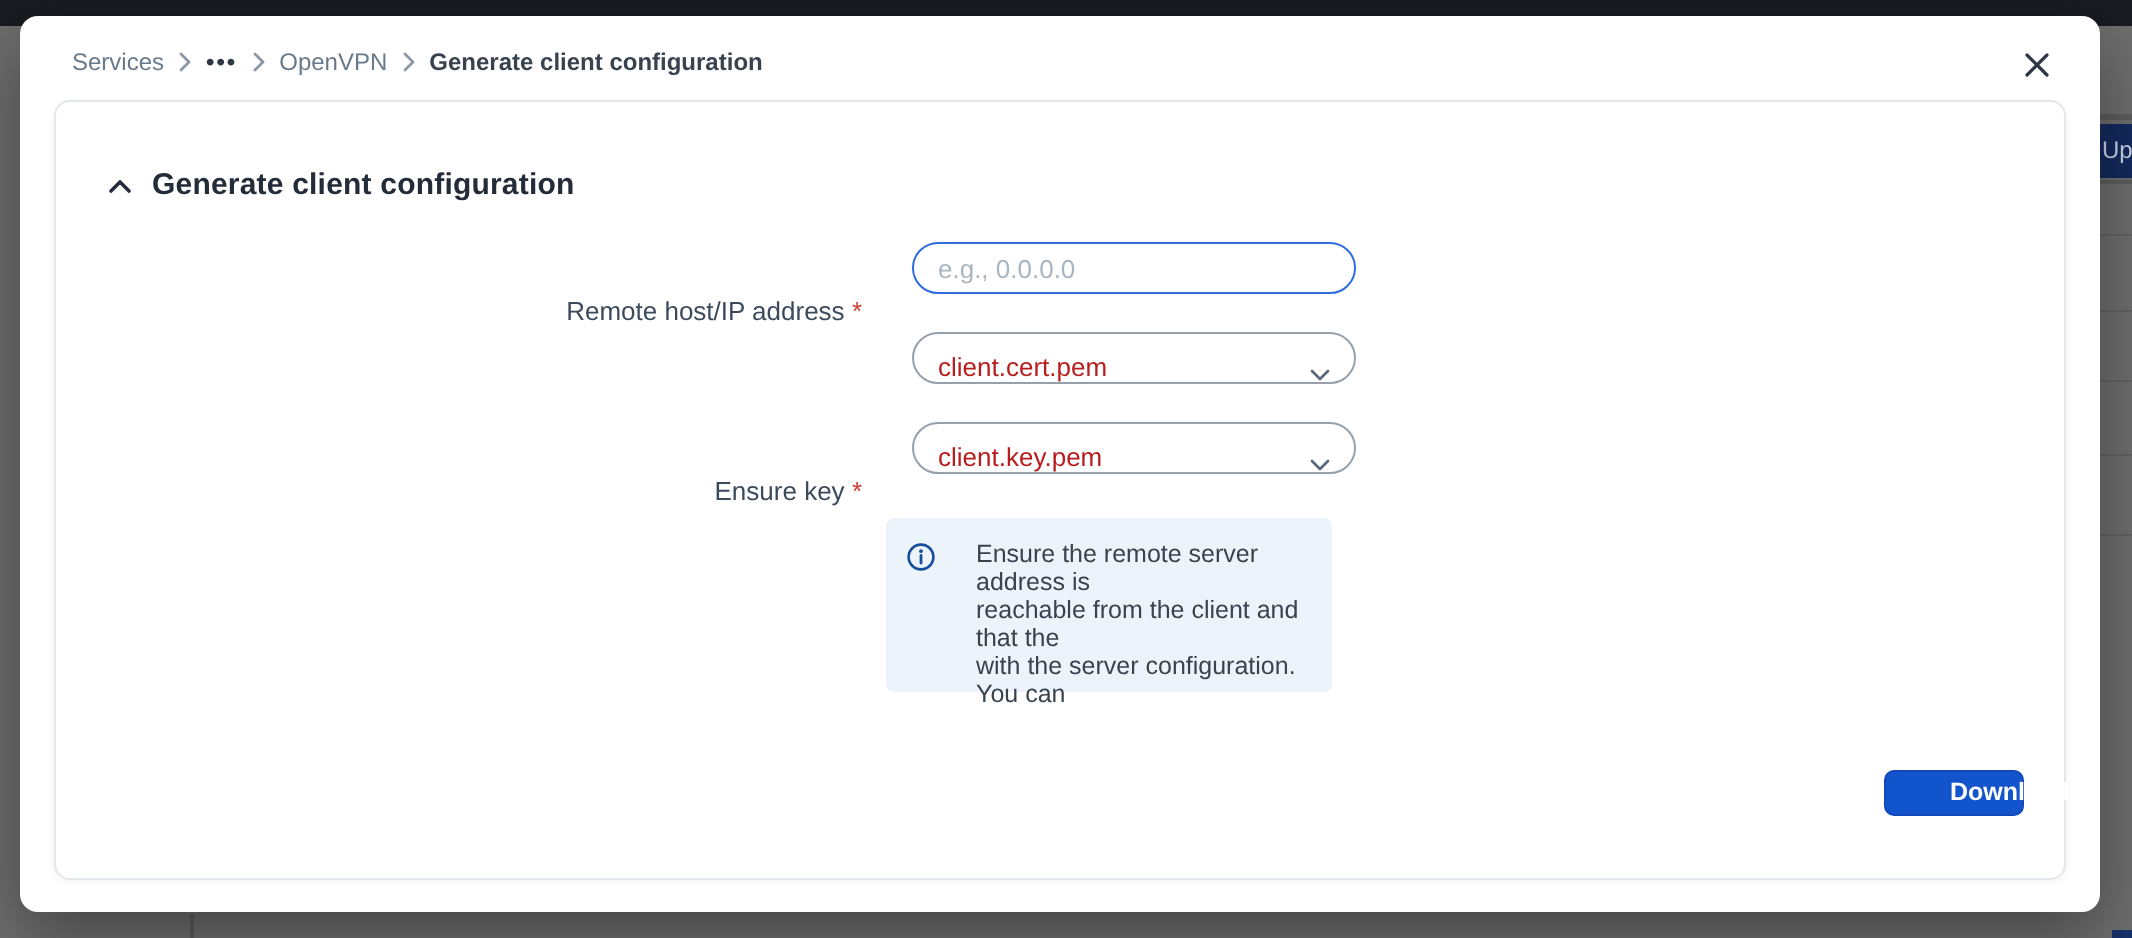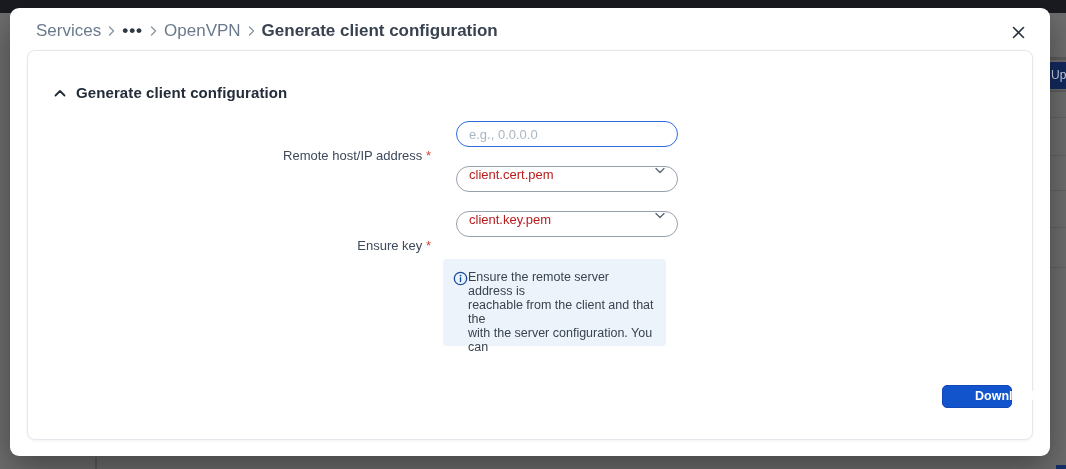--- a/index.html
+++ b/index.html
@@ -18,21 +18,21 @@
   .bd-rowline.r2 { top:117px; } .bd-rowline.r3 { top:155px; }
   .bd-rowline.r4 { top:190px; } .bd-rowline.r5 { top:227px; } .bd-rowline.r6 { top:267px; }
   .bd-vline-bottom { position:absolute; left:95px; top:457px; width:2px; height:12px; background:#5c5c5c; }
   .bd-corner { position:absolute; left:1056px; top:465px; width:10px; height:4px; background:#16316b; }
 
   
   .modal { position:absolute; left:10px; top:8px; width:1040px; height:448px; background:#ffffff;
     border-radius:9px; box-shadow:0 12px 34px rgba(0,0,0,.38); }
 
   .breadcrumb { position:absolute; left:26px; top:14px; height:18px; display:flex; align-items:center;
-    gap:7px; font-size:17px; white-space:nowrap; }
+    gap:7px; font-size:12px; white-space:nowrap; }
   .bc-link { color:#6a7a8d; cursor:pointer; }
   .bc-ellipsis { color:#2e3845; font-weight:700; letter-spacing:1px; cursor:pointer; }
   .bc-sep { display:inline-flex; }
   .bc-current { color:#39424f; font-weight:600; }
 
   .close-btn { position:absolute; left:997px; top:13px; width:22px; height:22px; background:none;
     border:none; cursor:pointer; display:flex; align-items:center; justify-content:center; }
 
   .card { position:absolute; left:17px; top:42px; width:1006px; height:390px; background:#ffffff;
     border:1px solid #e4e8ed; border-radius:8px; box-shadow:0 1px 3px rgba(20,30,50,.06); }
@@ -42,25 +42,25 @@
   .heading-title { font-size:15px; font-weight:700; color:#232c38; letter-spacing:.1px; }
 
   .row { position:absolute; left:0; width:100%; height:26px; }
   .lbl { position:absolute; left:26px; width:377px; text-align:right; font-size:13px; color:#3d4a5c;
     line-height:26px;margin-top:22px; }
   .req { color:#cf4336; }
   .ctl { position:absolute; left:428px; width:222px; height:26px; border-radius:13px; background:#fff;
     font-size:13px; color:#b91c1c; padding:0 12px; }
   input.ctl { border:1.5px solid #2e6ce0; outline:none; }
   input.ctl::placeholder { color:#a9b6c2; }
-  .select { border:1px solid #97a1ac; display:flex; align-items:flex-start; justify-content:space-between;
+  .select { border:1px solid #97a1ac; display:flex; align-items:flex-end; justify-content:space-between;
     cursor:pointer; }
 
   .note { position:absolute; left:415px; top:208px; width:223px; height:87px; background:#edf3fa;
-    border-radius:4px; padding:11px 10px 0 10px; display:flex; gap:0; }
+    border-radius:4px; padding:11px 10px 0 10px; display:flex; gap:20px; }
   .note-icon { flex:0 0 auto; margin-top:1px; }
   .note-text { font-size:12.5px; line-height:14px; color:#39434f; }
   .note-link { color:#5b2c83; text-decoration:underline; cursor:pointer; }
 
   .download { position:absolute; left:914px; top:334px; width:70px; height:23px; background:#1254cc;
     border:1px solid #1147b8; border-radius:5px; color:#ffffff; font-size:12.5px; font-weight:700;
     font-family:inherit; cursor:pointer; line-height:1;padding-left:32px; }
 </style>
 </head>
 <body>

